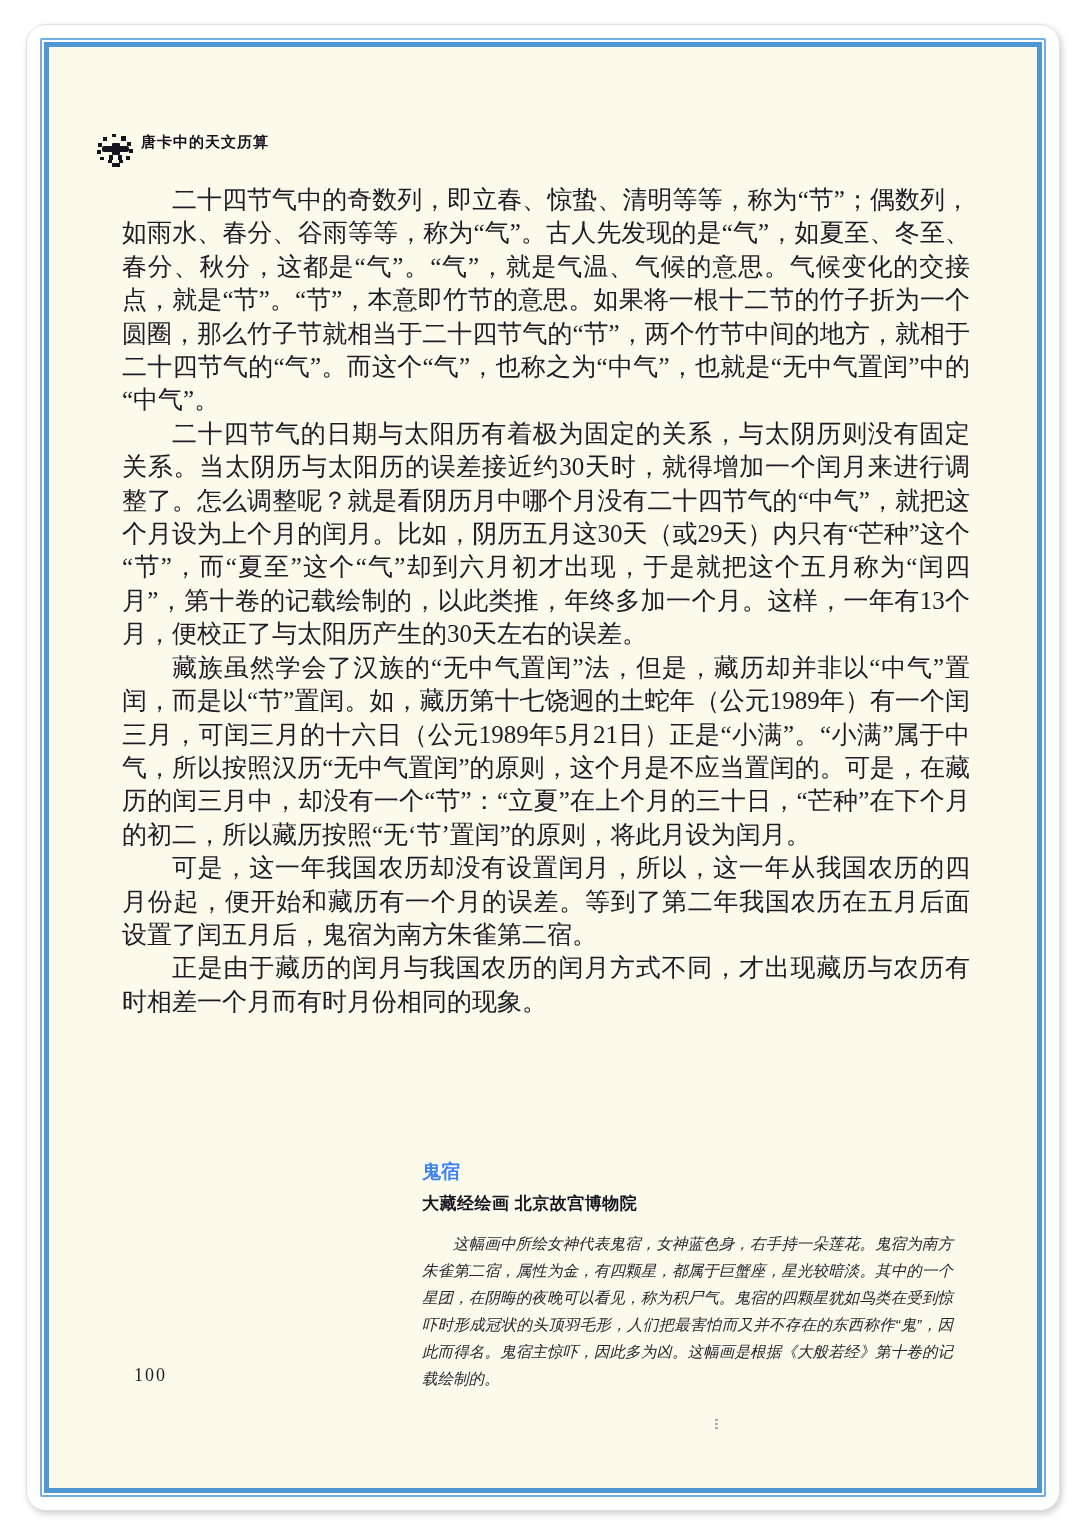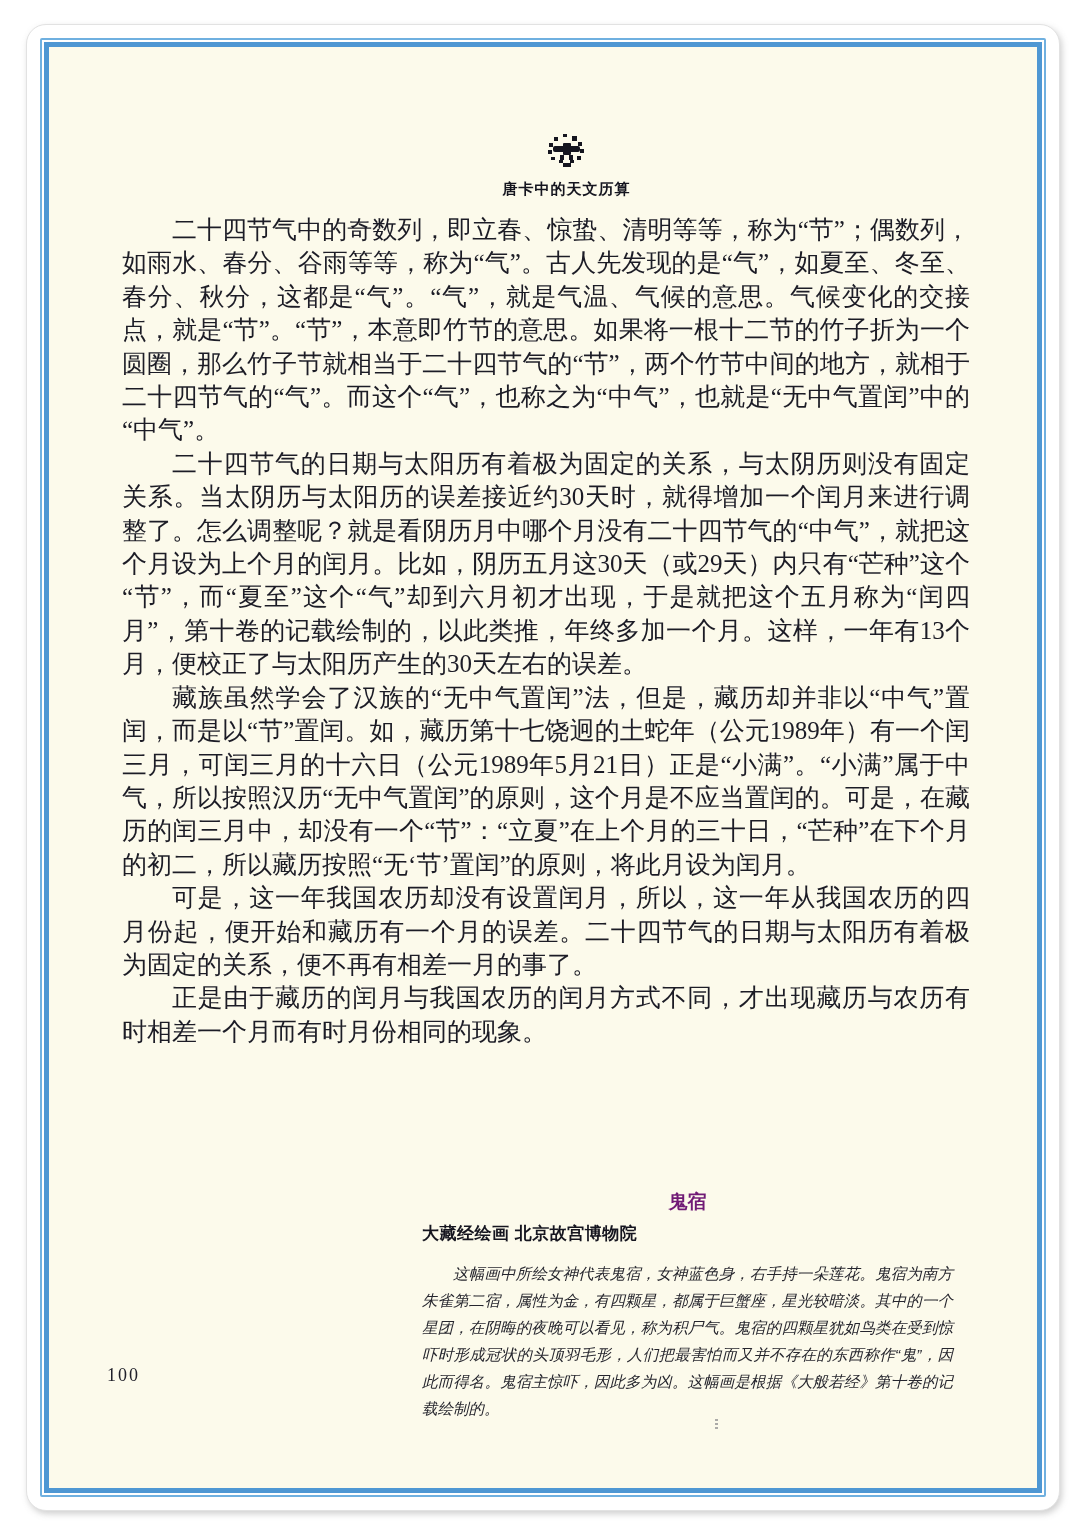--- a/index.html
+++ b/index.html
@@ -25,55 +25,55 @@
   }
   .paper{
     position:absolute;left:0;top:0;right:0;bottom:0;
     background:#fcfaeb;
     color:#1c1c26;
     overflow:hidden;
   }
   
   .page-header{
     margin:86px 0 0 47px;
-    display:flex;align-items:center;gap:11px;flex-direction:column;
+    display:flex;gap:5px;
   }
   .logo{width:40px;height:36px;flex:0 0 auto;}
   .page-header .header-title{
     font-family:"Liberation Sans","DejaVu Sans",sans-serif;
     font-weight:bold;font-size:15px;color:#15151f;letter-spacing:1px;
   }
   
   .article{
     margin:14px 67px 0 73px;
     font-size:25px;line-height:33.4px;
     text-align:justify;text-justify:inter-character;
     color:#1c1c26;
   }
   .article p{margin:0;text-indent:2em;}
   
   .figure-caption{
     margin:141px 84px 0 373px;
     font-family:"Liberation Sans","DejaVu Sans",sans-serif;
   }
   .caption-title{
-    font-size:19px;font-weight:bold;color:#701a75;margin:0 0 7px 0;text-align:center;
+    font-size:19px;font-weight:bold;color:#3b82f6;margin:0 0 7px 0;
   }
   .caption-credit{
     font-size:17px;font-weight:bold;color:#15151f;margin:0 0 15px 0;letter-spacing:0.5px;
   }
   .caption-text{
     font-size:15.5px;line-height:27px;margin:0;
     text-align:justify;text-justify:inter-character;text-indent:2em;
     color:#26262e;
     font-style:italic;
   }
   
   .page-number{
-    position:absolute;left:58px;top:1318px;
+    position:absolute;left:85px;top:1318px;
     font-family:"Liberation Serif","DejaVu Serif",serif;
     font-size:18px;letter-spacing:2px;color:#20202a;
     font-variant-numeric:oldstyle-nums;
   }
   
   .scan-artifact{
     position:absolute;left:666px;top:1372px;width:3px;height:12px;
     background:repeating-linear-gradient(#6a6a72 0 2px,transparent 2px 4px);
     opacity:.55;
   }
@@ -107,21 +107,21 @@
               <rect x="16" y="30" width="8" height="4"></rect>
             </g>
           </svg>
           <span class="header-title">唐卡中的天文历算</span>
         </div>
 
         <div class="article">
           <p>二十四节气中的奇数列，即立春、惊蛰、清明等等，称为“节”；偶数列，如雨水、春分、谷雨等等，称为“气”。古人先发现的是“气”，如夏至、冬至、春分、秋分，这都是“气”。“气”，就是气温、气候的意思。气候变化的交接点，就是“节”。“节”，本意即竹节的意思。如果将一根十二节的竹子折为一个圆圈，那么竹子节就相当于二十四节气的“节”，两个竹节中间的地方，就相于二十四节气的“气”。而这个“气”，也称之为“中气”，也就是“无中气置闰”中的“中气”。</p>
           <p>二十四节气的日期与太阳历有着极为固定的关系，与太阴历则没有固定关系。当太阴历与太阳历的误差接近约30天时，就得增加一个闰月来进行调整了。怎么调整呢？就是看阴历月中哪个月没有二十四节气的“中气”，就把这个月设为上个月的闰月。比如，阴历五月这30天（或29天）内只有“芒种”这个“节”，而“夏至”这个“气”却到六月初才出现，于是就把这个五月称为“闰四月”，第十卷的记载绘制的，以此类推，年终多加一个月。这样，一年有13个月，便校正了与太阳历产生的30天左右的误差。</p>
           <p>藏族虽然学会了汉族的“无中气置闰”法，但是，藏历却并非以“中气”置闰，而是以“节”置闰。如，藏历第十七饶迥的土蛇年（公元1989年）有一个闰三月，可闰三月的十六日（公元1989年5月21日）正是“小满”。“小满”属于中气，所以按照汉历“无中气置闰”的原则，这个月是不应当置闰的。可是，在藏历的闰三月中，却没有一个“节”：“立夏”在上个月的三十日，“芒种”在下个月的初二，所以藏历按照“无‘节’置闰”的原则，将此月设为闰月。</p>
-          <p>可是，这一年我国农历却没有设置闰月，所以，这一年从我国农历的四月份起，便开始和藏历有一个月的误差。二十四节气的日期与太阳历有着极为固定的关系，便不再有相差一月的事了。</p>
+          <p>可是，这一年我国农历却没有设置闰月，所以，这一年从我国农历的四月份起，便开始和藏历有一个月的误差。等到了第二年我国农历在五月后面设置了闰五月后，鬼宿为南方朱雀第二宿。</p>
           <p>正是由于藏历的闰月与我国农历的闰月方式不同，才出现藏历与农历有时相差一个月而有时月份相同的现象。</p>
         </div>
 
         <div class="figure-caption">
           <h3 class="caption-title">鬼宿</h3>
           <div class="caption-credit">大藏经绘画  北京故宫博物院</div>
           <p class="caption-text">这幅画中所绘女神代表鬼宿，女神蓝色身，右手持一朵莲花。鬼宿为南方朱雀第二宿，属性为金，有四颗星，都属于巨蟹座，星光较暗淡。其中的一个星团，在阴晦的夜晚可以看见，称为积尸气。鬼宿的四颗星犹如鸟类在受到惊吓时形成冠状的头顶羽毛形，人们把最害怕而又并不存在的东西称作“鬼”，因此而得名。鬼宿主惊吓，因此多为凶。这幅画是根据《大般若经》第十卷的记载绘制的。</p>
         </div>
 
         <div class="page-number">100</div>

